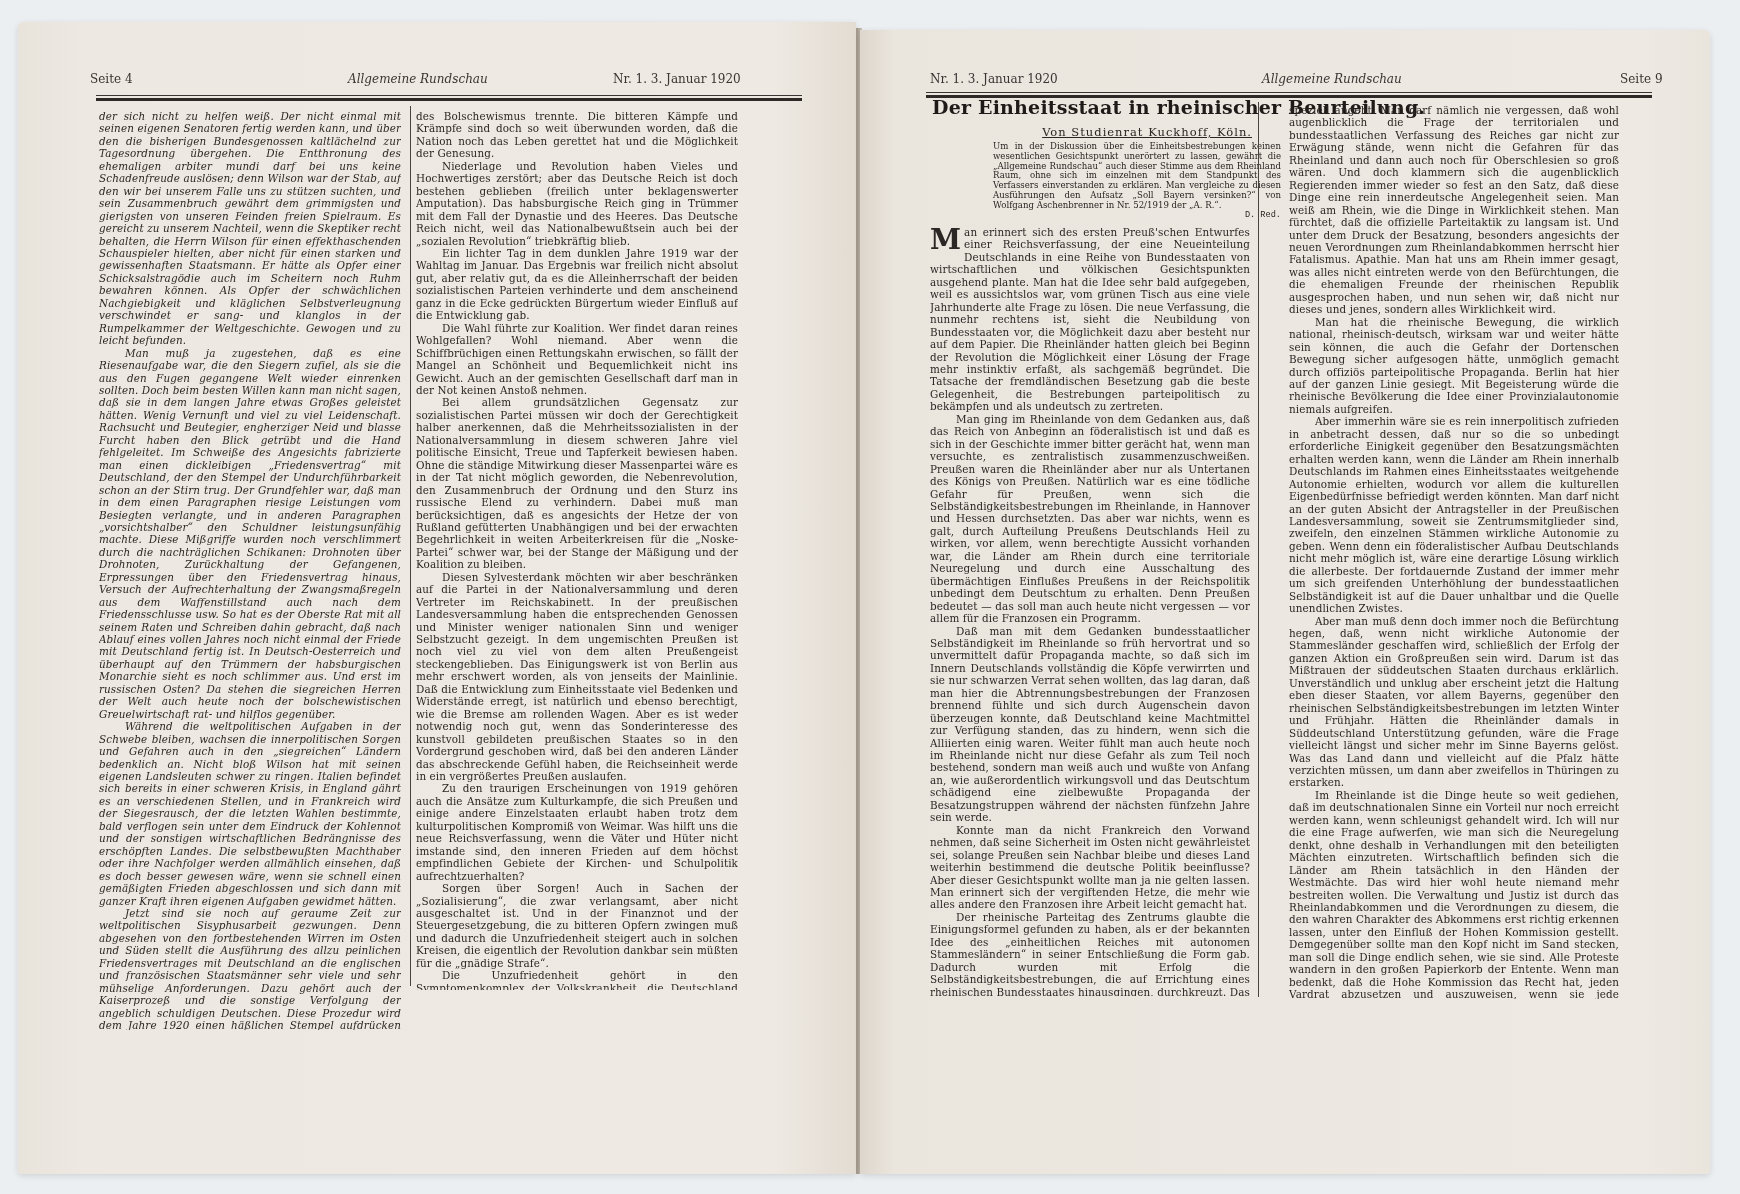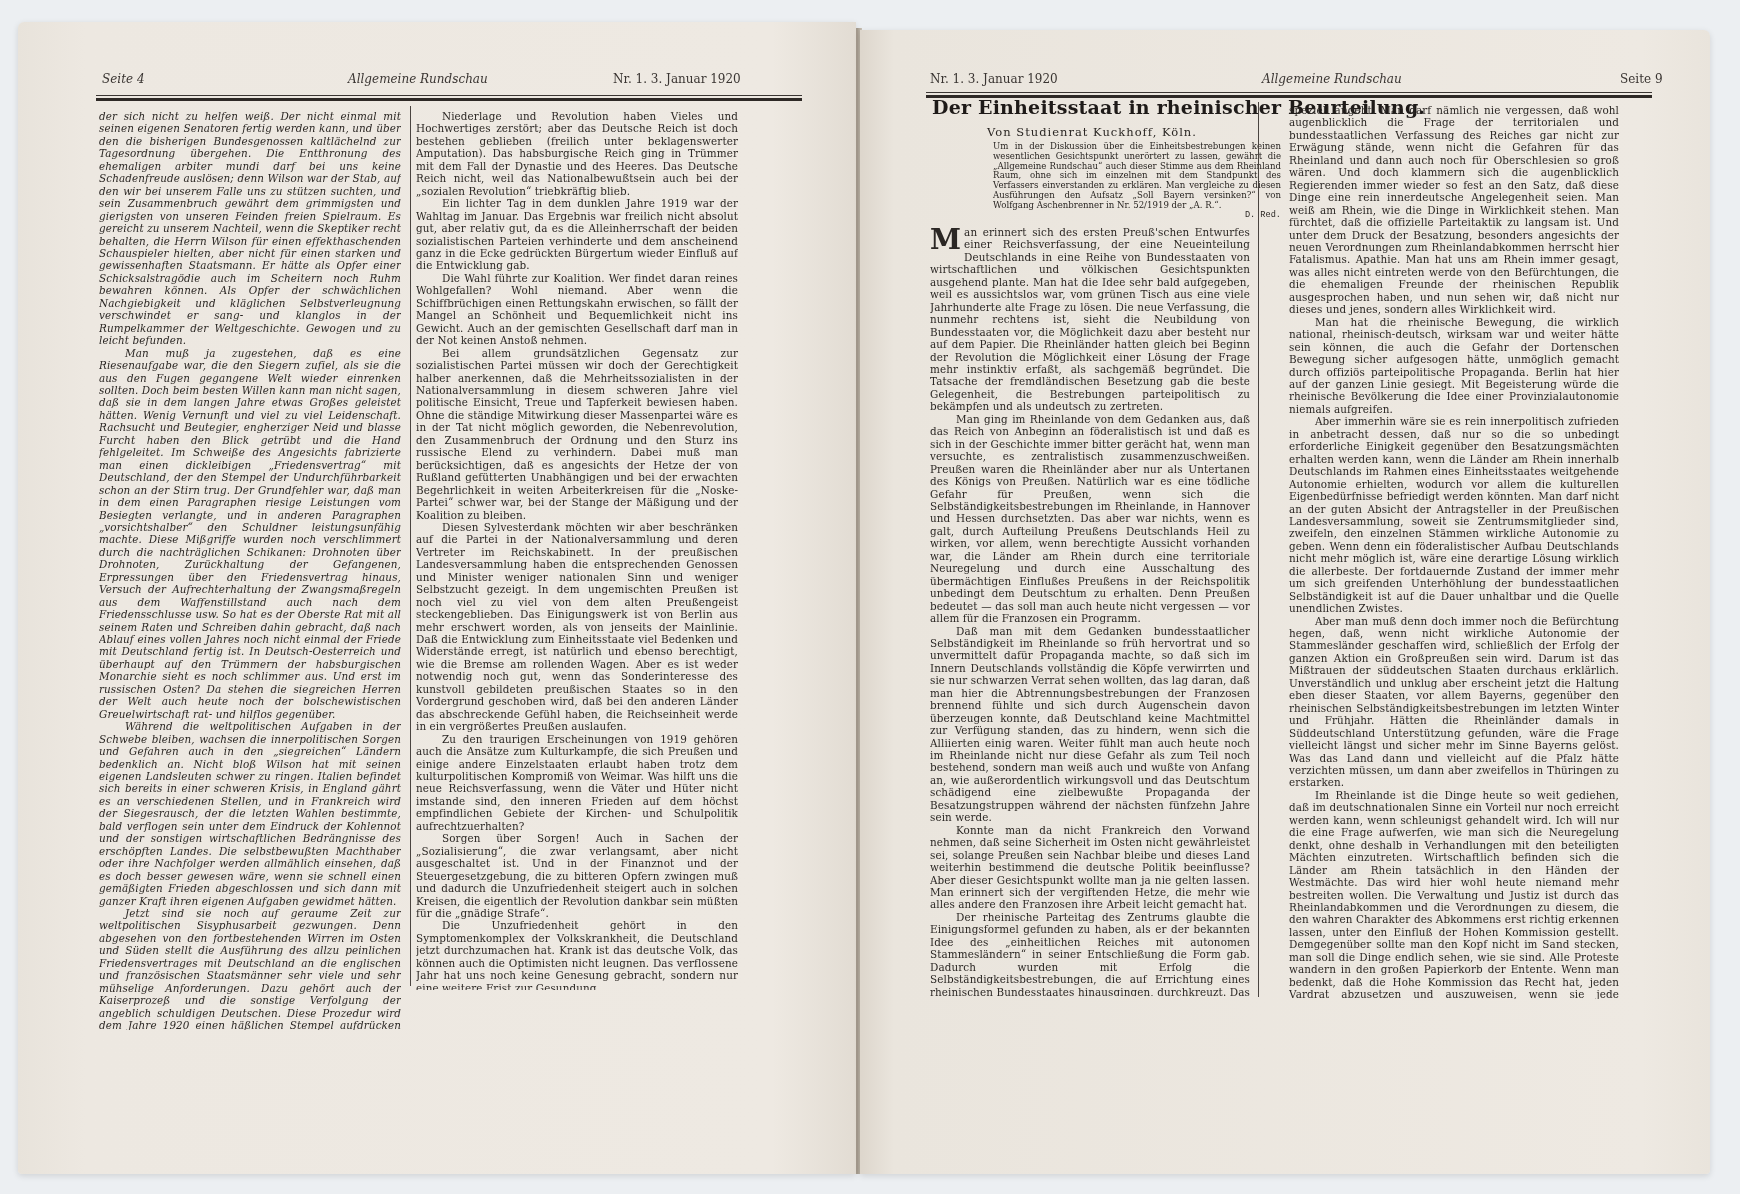--- a/index.html
+++ b/index.html
@@ -41,53 +41,54 @@
   .col p { margin:0; text-indent:0; }
   .col p.indent { text-indent:26px; }
   .vrule { position:absolute; width:1px; background:#4a4440; }
 
   .headline {
     position:absolute; left:30px; top:66px; width:330px;
     font-family:"DejaVu Serif", serif; font-weight:bold;
     font-size:19px; letter-spacing:0.2px; color:#1e1a18;
     text-align:center; white-space:nowrap;
   }
-  .byline { position:absolute; left:30px; top:95px; width:330px; text-align:center; font-size:11.5px; letter-spacing:1px; }
+  .byline { position:absolute; left:30px; top:95px; width:330px; text-align:right; font-size:11.5px; letter-spacing:1px;text-decoration:underline; }
   .editor-note {
     position:absolute; left:52px; top:113px; width:288px;
     font-size:8.6px; line-height:9.8px; text-align:justify;
   }
   .editor-sign { text-align:right;font-family:Liberation Mono, monospace; }
   .dropcap { float:left; font-size:28px; line-height:24px; font-weight:bold; margin:2px 3px 0 0; }
 </style>
 </head>
 <body>
 
 <div class="gutter"></div>
 
 <div class="page left">
   <div class="header">
-    <span style="left:84px;font-style:italic;">Seite 4</span>
+    <span style="left:72px;">Seite 4</span>
     <span style="left:330px; font-style:italic;">Allgemeine Rundschau</span>
     <span style="left:595px;">Nr. 1.  3. Januar 1920</span>
   </div>
   <div class="rule-thin" style="left:78px; top:73px; width:706px;"></div>
   <div class="rule-thick" style="left:78px; top:76px; width:706px;"></div>
 
   <div class="col" style="left:81px; top:88px; width:302px; height:920px;font-style:italic;">
     <p>der sich nicht zu helfen weiß. Der nicht einmal mit seinen eigenen Senatoren fertig werden kann, und über den die bisherigen Bundesgenossen kaltlächelnd zur Tagesordnung übergehen. Die Entthronung des ehemaligen arbiter mundi darf bei uns keine Schadenfreude auslösen; denn Wilson war der Stab, auf den wir bei unserem Falle uns zu stützen suchten, und sein Zusammenbruch gewährt dem grimmigsten und gierigsten von unseren Feinden freien Spielraum. Es gereicht zu unserem Nachteil, wenn die Skeptiker recht behalten, die Herrn Wilson für einen effekthaschenden Schauspieler hielten, aber nicht für einen starken und gewissenhaften Staatsmann. Er hätte als Opfer einer Schicksalstragödie auch im Scheitern noch Ruhm bewahren können. Als Opfer der schwächlichen Nachgiebigkeit und kläglichen Selbstverleugnung verschwindet er sang- und klanglos in der Rumpelkammer der Weltgeschichte. Gewogen und zu leicht befunden.</p>
     <p class="indent">Man muß ja zugestehen, daß es eine Riesenaufgabe war, die den Siegern zufiel, als sie die aus den Fugen gegangene Welt wieder einrenken sollten. Doch beim besten Willen kann man nicht sagen, daß sie in dem langen Jahre etwas Großes geleistet hätten. Wenig Vernunft und viel zu viel Leidenschaft. Rachsucht und Beutegier, engherziger Neid und blasse Furcht haben den Blick getrübt und die Hand fehlgeleitet. Im Schweiße des Angesichts fabrizierte man einen dickleibigen „Friedensvertrag“ mit Deutschland, der den Stempel der Undurchführbarkeit schon an der Stirn trug. Der Grundfehler war, daß man in dem einen Paragraphen riesige Leistungen vom Besiegten verlangte, und in anderen Paragraphen „vorsichtshalber“ den Schuldner leistungsunfähig machte. Diese Mißgriffe wurden noch verschlimmert durch die nachträglichen Schikanen: Drohnoten über Drohnoten, Zurückhaltung der Gefangenen, Erpressungen über den Friedensvertrag hinaus, Versuch der Aufrechterhaltung der Zwangsmaßregeln aus dem Waffenstillstand auch nach dem Friedensschlusse usw. So hat es der Oberste Rat mit all seinem Raten und Schreiben dahin gebracht, daß nach Ablauf eines vollen Jahres noch nicht einmal der Friede mit Deutschland fertig ist. In Deutsch-Oesterreich und überhaupt auf den Trümmern der habsburgischen Monarchie sieht es noch schlimmer aus. Und erst im russischen Osten? Da stehen die siegreichen Herren der Welt auch heute noch der bolschewistischen Greuelwirtschaft rat- und hilflos gegenüber.</p>
     <p class="indent">Während die weltpolitischen Aufgaben in der Schwebe bleiben, wachsen die innerpolitischen Sorgen und Gefahren auch in den „siegreichen“ Ländern bedenklich an. Nicht bloß Wilson hat mit seinen eigenen Landsleuten schwer zu ringen. Italien befindet sich bereits in einer schweren Krisis, in England gährt es an verschiedenen Stellen, und in Frankreich wird der Siegesrausch, der die letzten Wahlen bestimmte, bald verflogen sein unter dem Eindruck der Kohlennot und der sonstigen wirtschaftlichen Bedrängnisse des erschöpften Landes. Die selbstbewußten Machthaber oder ihre Nachfolger werden allmählich einsehen, daß es doch besser gewesen wäre, wenn sie schnell einen gemäßigten Frieden abgeschlossen und sich dann mit ganzer Kraft ihren eigenen Aufgaben gewidmet hätten.</p>
     <p class="indent">Jetzt sind sie noch auf geraume Zeit zur weltpolitischen Sisyphusarbeit gezwungen. Denn abgesehen von den fortbestehenden Wirren im Osten und Süden stellt die Ausführung des allzu peinlichen Friedensvertrages mit Deutschland an die englischen und französischen Staatsmänner sehr viele und sehr mühselige Anforderungen. Dazu gehört auch der Kaiserprozeß und die sonstige Verfolgung der angeblich schuldigen Deutschen. Diese Prozedur wird dem Jahre 1920 einen häßlichen Stempel aufdrücken und wahrscheinlich werden die Machthaber selber die Rute zu spüren bekommen, die sie in blindem Eifer für die Gegner gebunden hatten.</p>
 
   </div>
 
   <div class="vrule" style="left:392px; top:84px; height:880px;"></div>
 
   <div class="col" style="left:398px; top:88px; width:322px; height:880px;">
+    <p>des Bolschewismus trennte. Die bitteren Kämpfe und Krämpfe sind doch so weit überwunden worden, daß die Nation noch das Leben gerettet hat und die Möglichkeit der Genesung.</p>
     <p class="indent">Niederlage und Revolution haben Vieles und Hochwertiges zerstört; aber das Deutsche Reich ist doch bestehen geblieben (freilich unter beklagenswerter Amputation). Das habsburgische Reich ging in Trümmer mit dem Fall der Dynastie und des Heeres. Das Deutsche Reich nicht, weil das Nationalbewußtsein auch bei der „sozialen Revolution“ triebkräftig blieb.</p>
     <p class="indent">Ein lichter Tag in dem dunklen Jahre 1919 war der Wahltag im Januar. Das Ergebnis war freilich nicht absolut gut, aber relativ gut, da es die Alleinherrschaft der beiden sozialistischen Parteien verhinderte und dem anscheinend ganz in die Ecke gedrückten Bürgertum wieder Einfluß auf die Entwicklung gab.</p>
     <p class="indent">Die Wahl führte zur Koalition. Wer findet daran reines Wohlgefallen? Wohl niemand. Aber wenn die Schiffbrüchigen einen Rettungskahn erwischen, so fällt der Mangel an Schönheit und Bequemlichkeit nicht ins Gewicht. Auch an der gemischten Gesellschaft darf man in der Not keinen Anstoß nehmen.</p>
     <p class="indent">Bei allem grundsätzlichen Gegensatz zur sozialistischen Partei müssen wir doch der Gerechtigkeit halber anerkennen, daß die Mehrheitssozialisten in der Nationalversammlung in diesem schweren Jahre viel politische Einsicht, Treue und Tapferkeit bewiesen haben. Ohne die ständige Mitwirkung dieser Massenpartei wäre es in der Tat nicht möglich geworden, die Nebenrevolution, den Zusammenbruch der Ordnung und den Sturz ins russische Elend zu verhindern. Dabei muß man berücksichtigen, daß es angesichts der Hetze der von Rußland gefütterten Unabhängigen und bei der erwachten Begehrlichkeit in weiten Arbeiterkreisen für die „Noske-Partei“ schwer war, bei der Stange der Mäßigung und der Koalition zu bleiben.</p>
     <p class="indent">Diesen Sylvesterdank möchten wir aber beschränken auf die Partei in der Nationalversammlung und deren Vertreter im Reichskabinett. In der preußischen Landesversammlung haben die entsprechenden Genossen und Minister weniger nationalen Sinn und weniger Selbstzucht gezeigt. In dem ungemischten Preußen ist noch viel zu viel von dem alten Preußengeist steckengeblieben. Das Einigungswerk ist von Berlin aus mehr erschwert worden, als von jenseits der Mainlinie. Daß die Entwicklung zum Einheitsstaate viel Bedenken und Widerstände erregt, ist natürlich und ebenso berechtigt, wie die Bremse am rollenden Wagen. Aber es ist weder notwendig noch gut, wenn das Sonderinteresse des kunstvoll gebildeten preußischen Staates so in den Vordergrund geschoben wird, daß bei den anderen Länder das abschreckende Gefühl haben, die Reichseinheit werde in ein vergrößertes Preußen auslaufen.</p>
     <p class="indent">Zu den traurigen Erscheinungen von 1919 gehören auch die Ansätze zum Kulturkampfe, die sich Preußen und einige andere Einzelstaaten erlaubt haben trotz dem kulturpolitischen Kompromiß von Weimar. Was hilft uns die neue Reichsverfassung, wenn die Väter und Hüter nicht imstande sind, den inneren Frieden auf dem höchst empfindlichen Gebiete der Kirchen- und Schulpolitik aufrechtzuerhalten?</p>
     <p class="indent">Sorgen über Sorgen! Auch in Sachen der „Sozialisierung“, die zwar verlangsamt, aber nicht ausgeschaltet ist. Und in der Finanznot und der Steuergesetzgebung, die zu bitteren Opfern zwingen muß und dadurch die Unzufriedenheit steigert auch in solchen Kreisen, die eigentlich der Revolution dankbar sein müßten für die „gnädige Strafe“.</p>
     <p class="indent">Die Unzufriedenheit gehört in den Symptomenkomplex der Volkskrankheit, die Deutschland jetzt durchzumachen hat. Krank ist das deutsche Volk, das können auch die Optimisten nicht leugnen. Das verflossene Jahr hat uns noch keine Genesung gebracht, sondern nur eine weitere Frist zur Gesundung.</p>
 
   </div>

